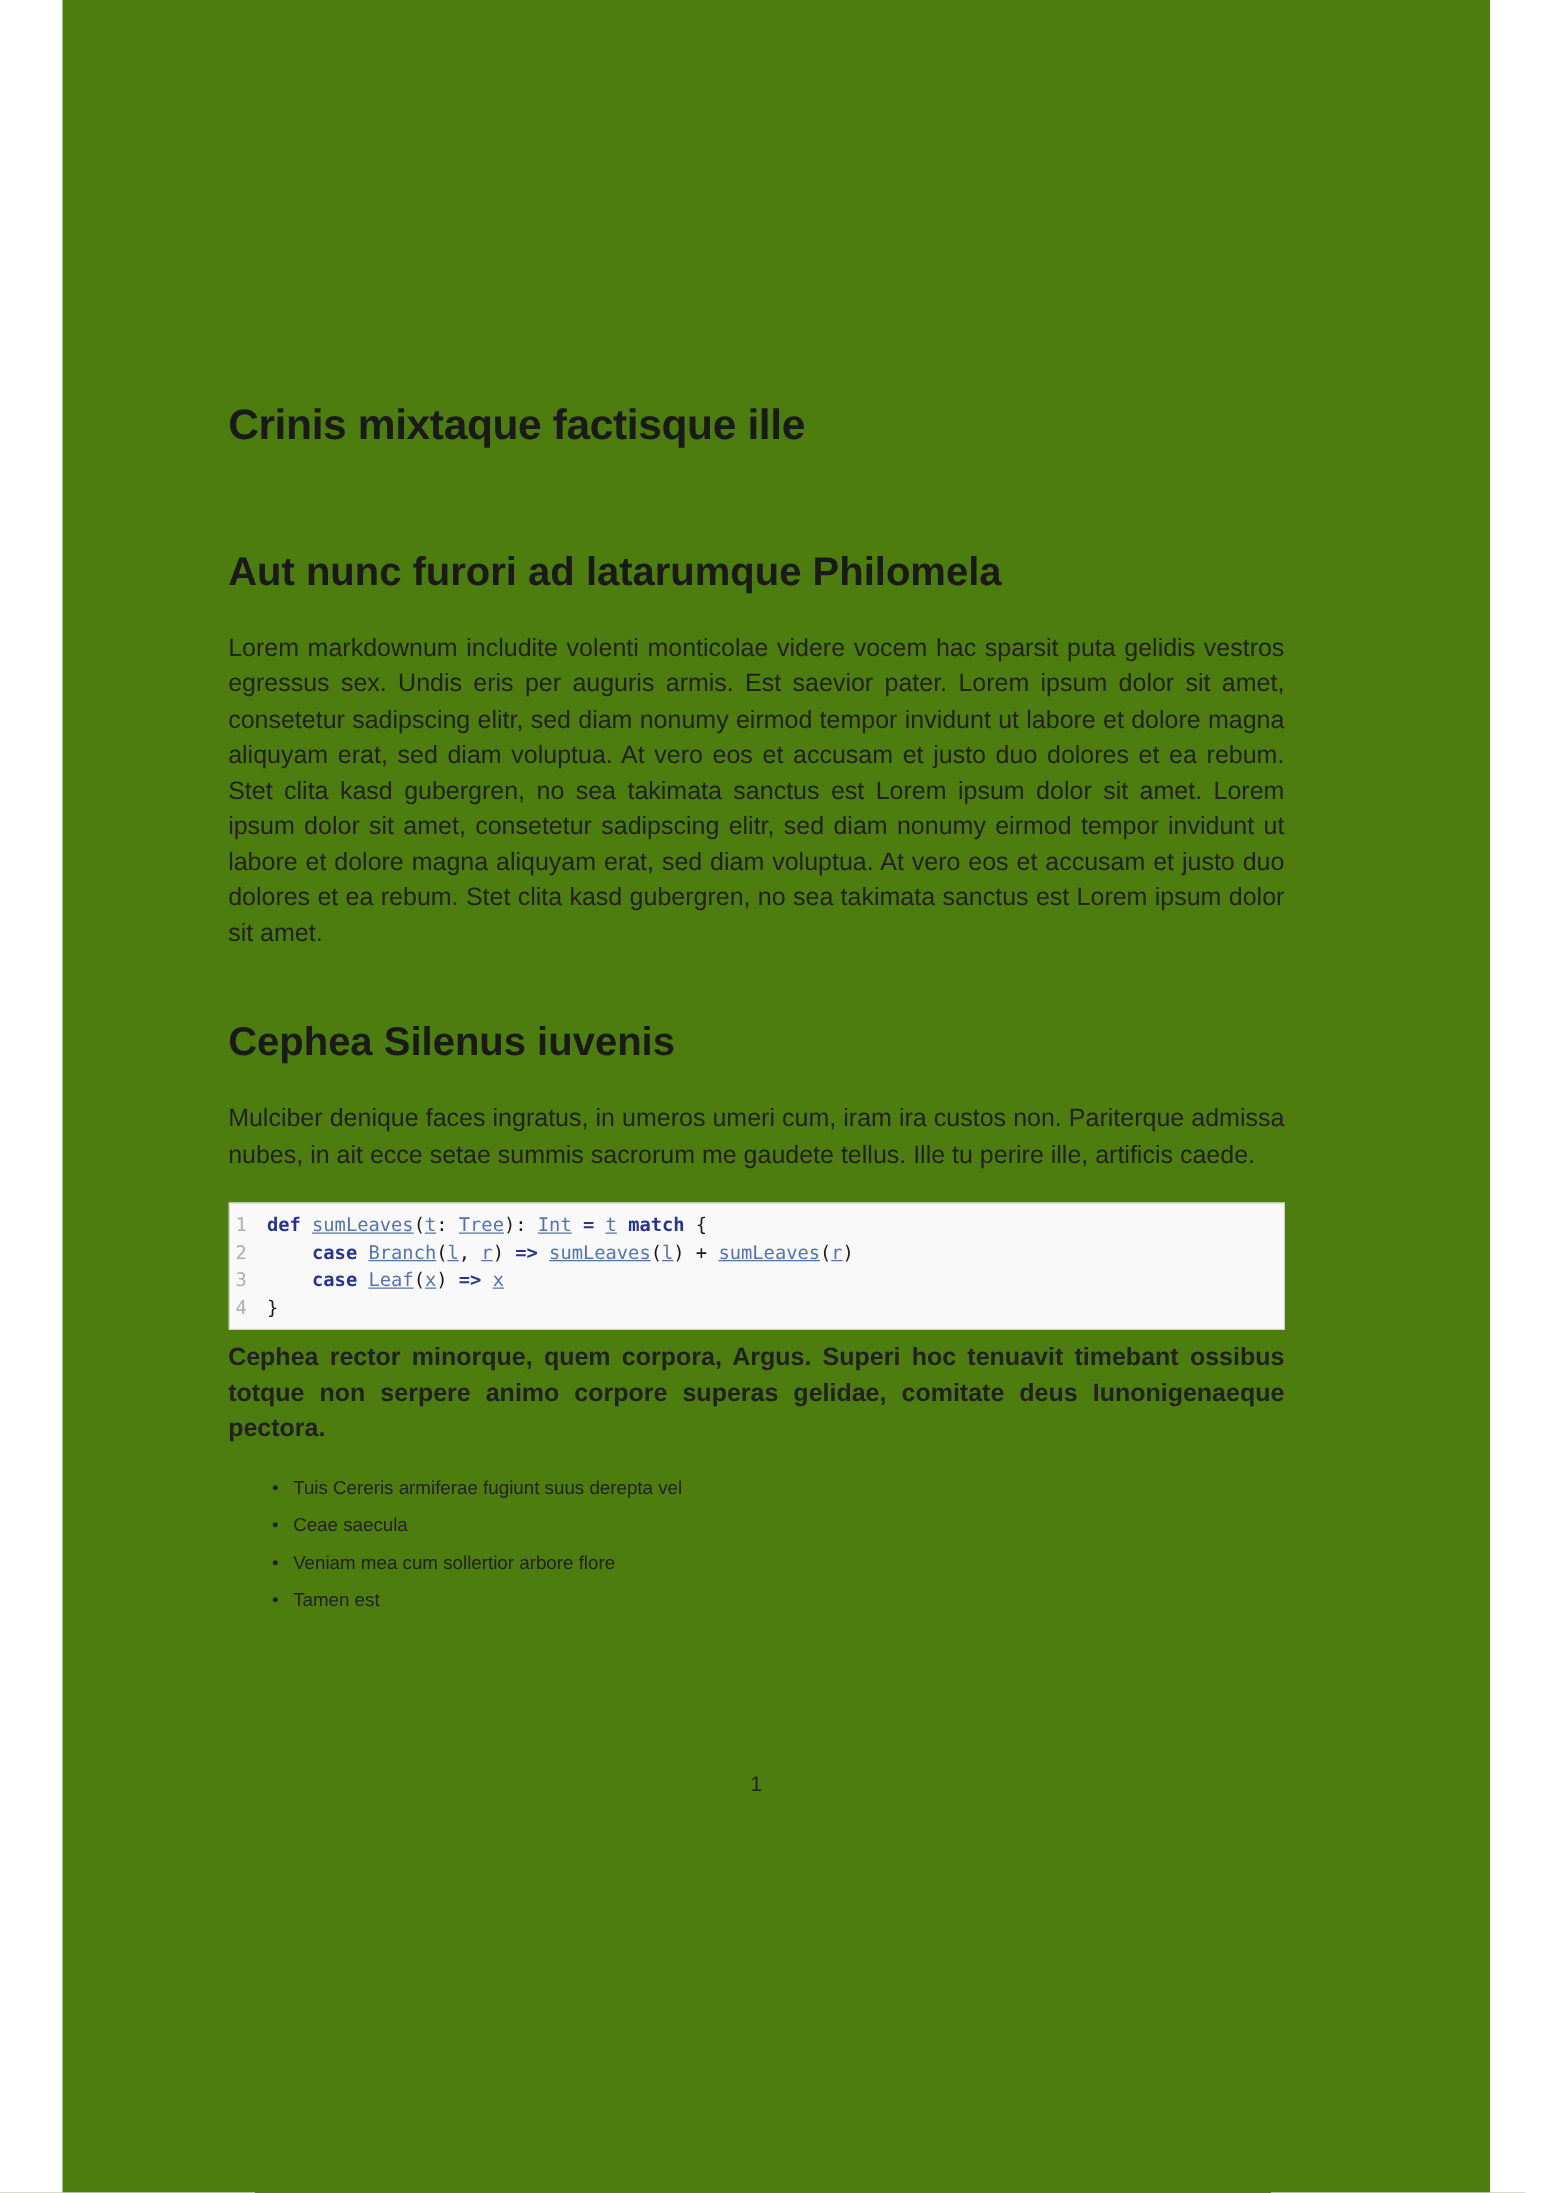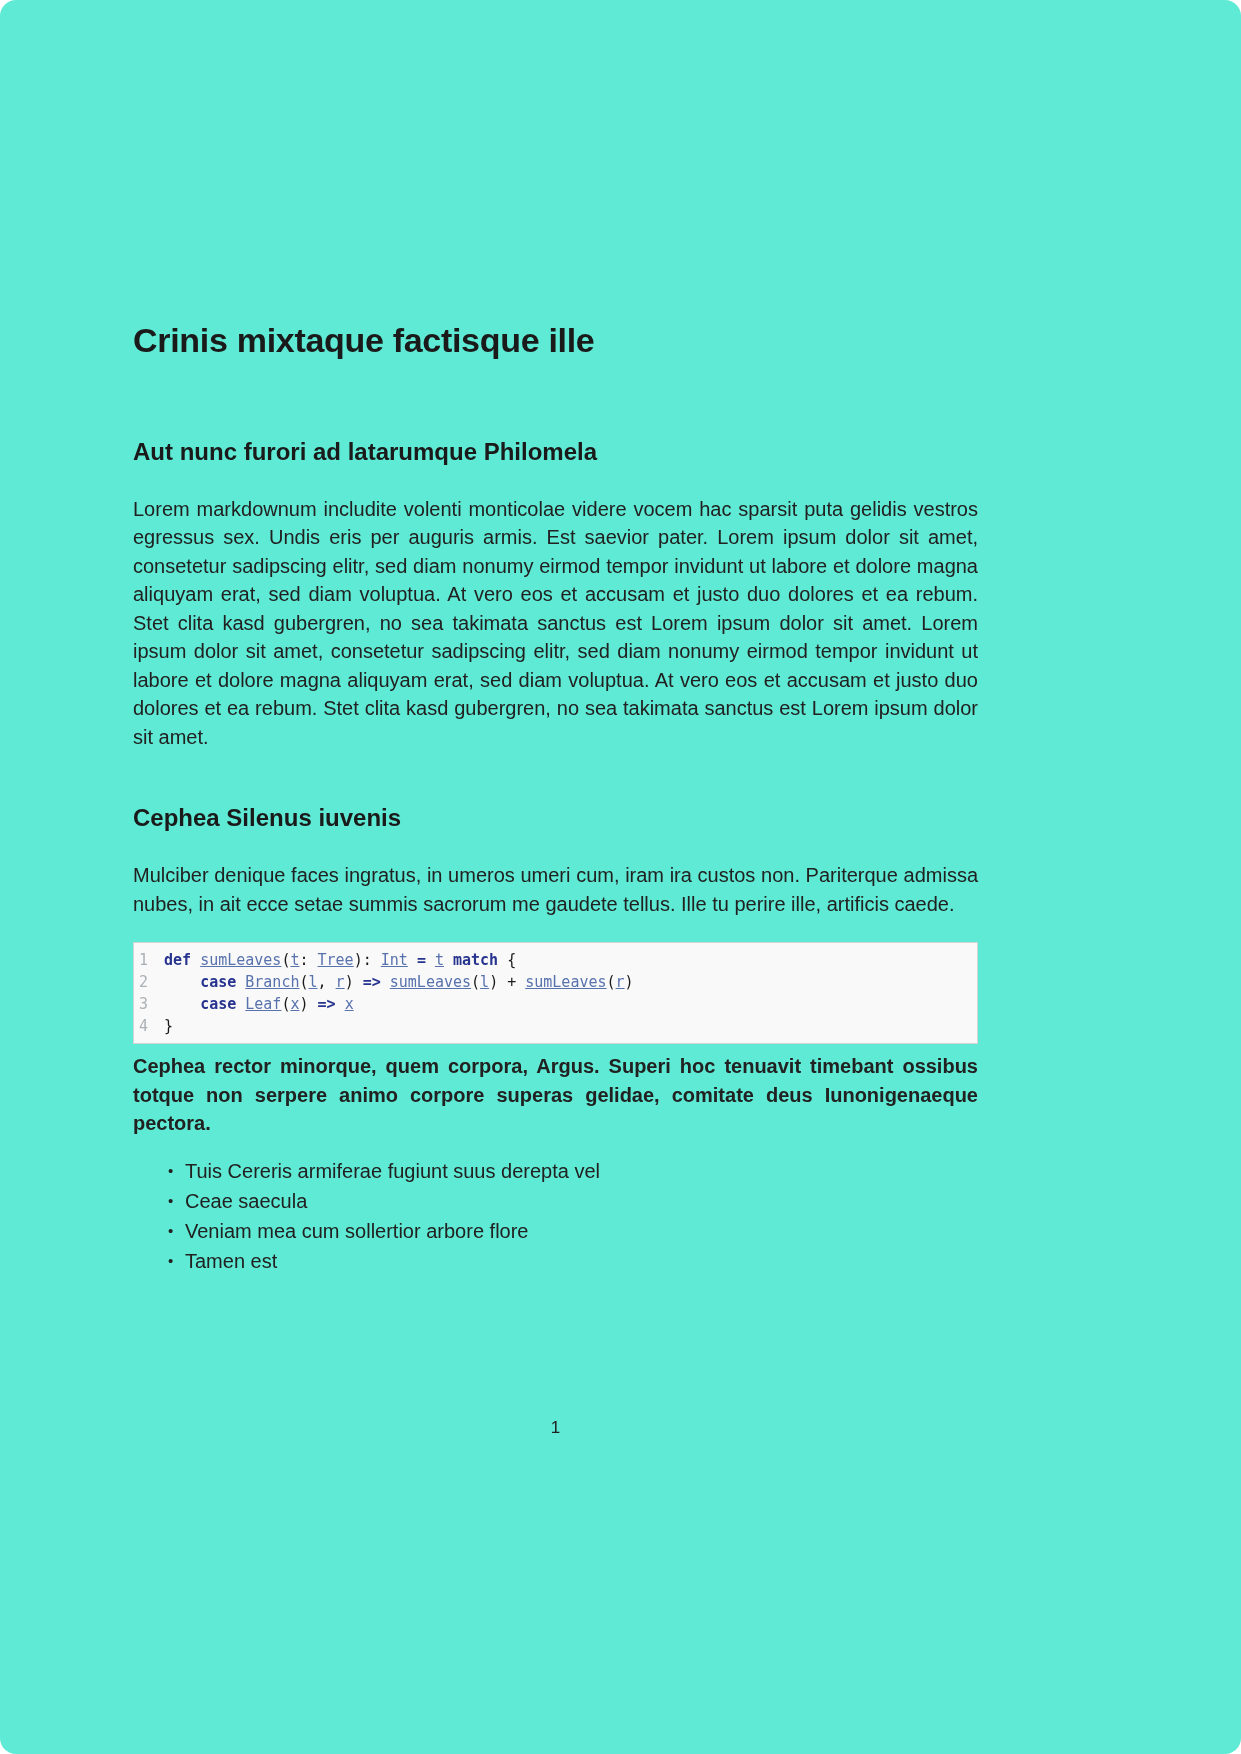--- a/index.html
+++ b/index.html
@@ -3,43 +3,42 @@
 <meta charset="utf-8">
 <style>
   * { box-sizing: border-box; }
   html, body {
     margin: 0;
     padding: 0;
     background: #ffffff;
   }
   .page {
     position: relative;
-    width: 1241px;
+    width: 1142px;
     height: 1754px;
     margin: 0 auto;
-    background: #5eead4;
+    background: #4d7c0f;
     font-family: "Liberation Sans", "DejaVu Sans", sans-serif;
     color: #212121;
-    border-radius: 16px;
   }
   .content {
     width: 845px;
     margin-left: 133px;
     padding-top: 320px;
   }
   h1.doc-title {
     font-size: 34px;
     line-height: 1.2;
     font-weight: 700;
     color: #1a1a1a;
     margin: 0;
     letter-spacing: -0.3px;
   }
   h2.section-heading {
-    font-size: 24px;
+    font-size: 32px;
     line-height: 1.25;
     font-weight: 700;
     color: #1a1a1a;
     margin: 0;
   }
   h2.first { margin-top: 76px; }
   h2.second { margin-top: 52px; }
   p.body-text {
     font-size: 20px;
     line-height: 28.5px;
@@ -68,21 +67,21 @@
     white-space: pre;
   }
   .line-content { white-space: pre; color: #1a1a1a; }
   .tok-kw { color: #26348f; font-weight: bold; text-align: center; }
   .tok-id { color: #5872ae; text-decoration: underline; }
   .tok-pl { color: #1a1a1a; }
   ul.bullet-list {
     list-style: none;
     margin: 22px 0 0 0;
     padding: 0 0 0 52px;
-    font-size: 20px;
+    font-size: 15px;
   }
   ul.bullet-list li {
     position: relative;
     line-height: 22px;
     margin-bottom: 8px;
   }
   ul.bullet-list li::before {
     content: "\2022";
     position: absolute;
     left: -17px;

